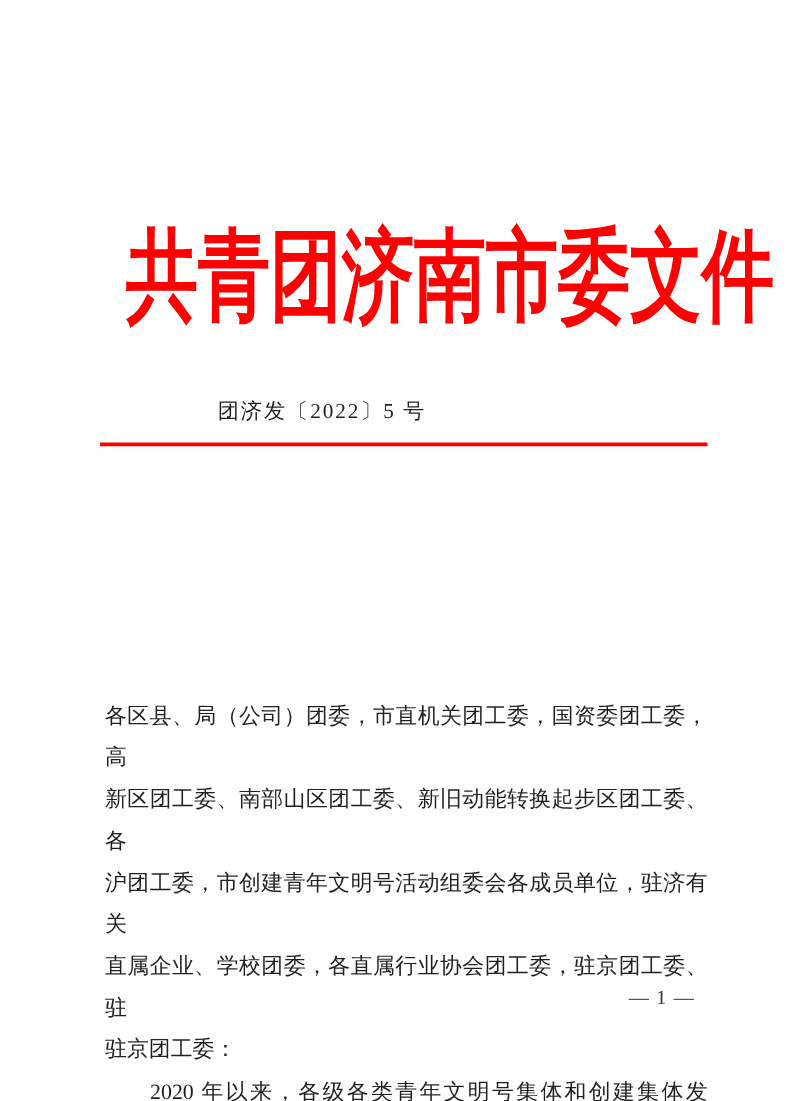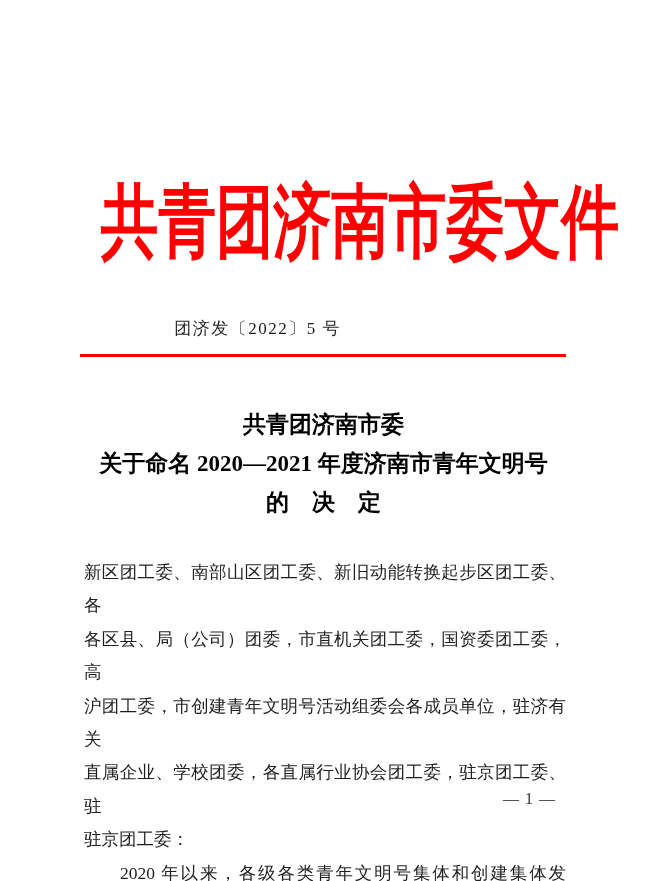--- a/index.html
+++ b/index.html
@@ -113,29 +113,24 @@
 <div class="page">
 
   <div class="banner">
     <span class="banner-text">共青团济南市委文件</span>
   </div>
 
   <div class="doc-number">团济发〔2022〕5 号</div>
 
   <div class="red-divider"></div>
 
-  <div class="doc-title">
-    <div class="title-line">共青团济南市委</div>
-    <div class="title-line">关于命名 2020—2021 年度济南市青年文明号</div>
-    <div class="title-line">的　决　定</div>
-  </div>
 
   <div class="body-text">
+    <div class="body-line justify">各区县、局（公司）团委，市直机关团工委，国资委团工委，高</div>
     <div class="body-line justify">新区团工委、南部山区团工委、新旧动能转换起步区团工委、各</div>
-    <div class="body-line justify">各区县、局（公司）团委，市直机关团工委，国资委团工委，高</div>
     <div class="body-line justify">沪团工委，市创建青年文明号活动组委会各成员单位，驻济有关</div>
     <div class="body-line justify">直属企业、学校团委，各直属行业协会团工委，驻京团工委、驻</div>
     <div class="body-line">驻京团工委：</div>
     <div class="body-line justify indent">2020 年以来，各级各类青年文明号集体和创建集体发扬“敬</div>
 
   </div>
 
   <div class="page-number">— 1 —</div>
 
 </div>

